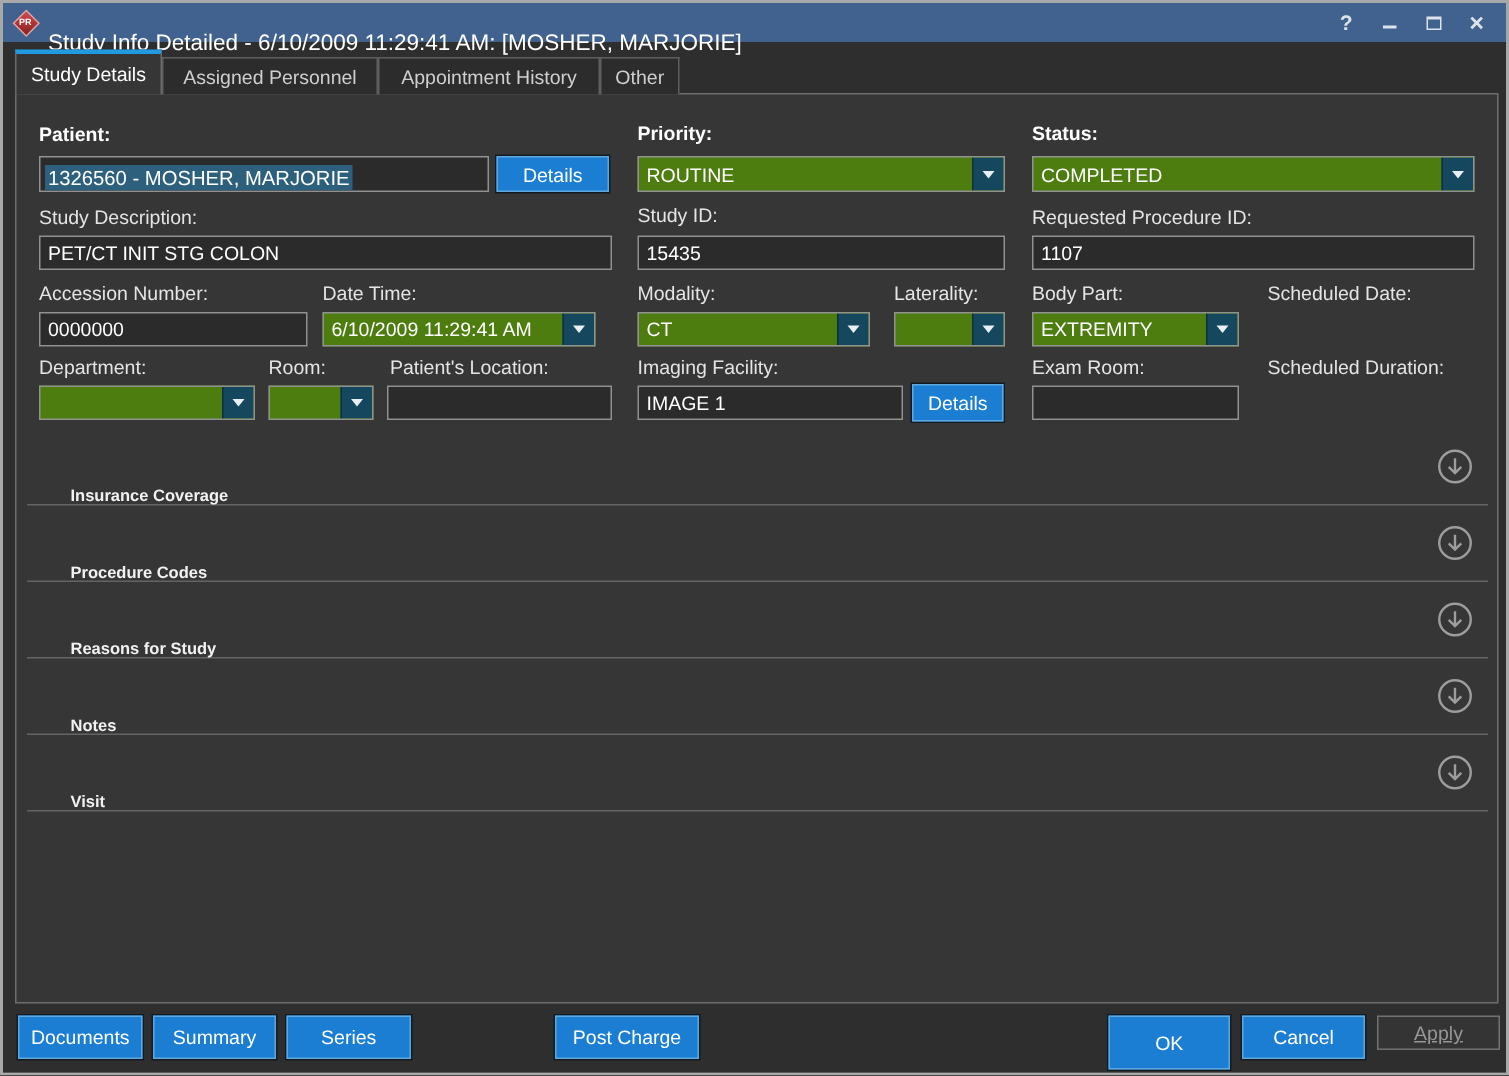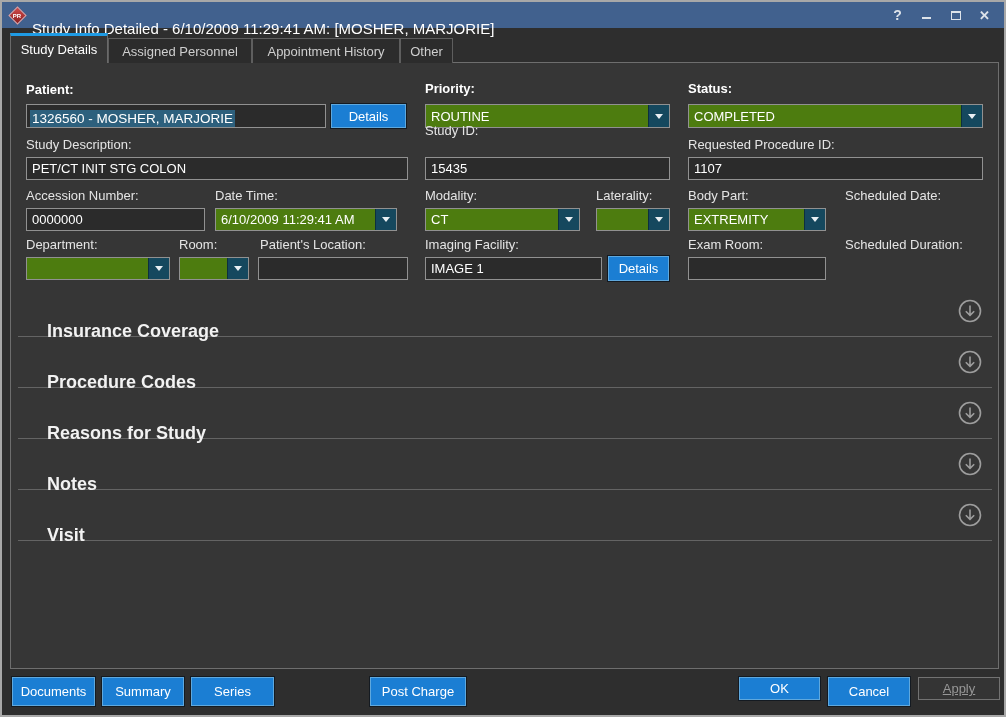--- a/index.html
+++ b/index.html
@@ -78,21 +78,21 @@
     white-space:nowrap; z-index:2; cursor:default;
   }
   .btn.disabled { background:#343434; border-color:#727272; box-shadow:none; color:#969696; }
 
   
   .acc {
     position:absolute; left:16px; width:974px; height:51px;
     border-bottom:1px solid #646464; display:flex; align-items:center;
     justify-content:space-between; padding:0 10px 0 29px; z-index:2;
   }
-  .acc-label { color:#f2f2f2; font-size:18px; font-weight:bold;margin-top:40px; }
+  .acc-label { color:#f2f2f2; font-size:11px; font-weight:bold;margin-top:40px; }
   .acc-icon { width:24px; height:24px; flex:0 0 auto; }
 
   
   .footer { position:absolute; left:0; top:667px; width:100%; height:46px; background:#2e2e2e; }
 </style>
 </head>
 <body>
 
 <div class="window">
 
@@ -143,21 +143,21 @@
   </div>
 
   <div class="combo" style="left:686px; top:102px; width:295px; height:24px;">
     <span class="combo-val">COMPLETED</span>
     <span class="combo-dd">
         <i class="dd-arrow"></i>
       </span>
   </div>
 
   <div class="lbl" style="left:24px; top:135px;">Study Description:</div>
-  <div class="lbl" style="left:423px; top:121px;">Study ID:</div>
+  <div class="lbl" style="left:423px; top:134px;">Study ID:</div>
   <div class="lbl" style="left:686px; top:135px;">Requested Procedure ID:</div>
 
   <input class="txt" style="left: 24px; top: 155px; width: 382px; height: 23px;" value="PET/CT INIT STG COLON">
   <input class="txt" style="left: 423px; top: 155px; width: 245px; height: 23px;" value="15435">
   <input class="txt" style="left: 686px; top: 155px; width: 295px; height: 23px;" value="1107">
 
   <div class="lbl" style="left:24px; top:186px;">Accession Number:</div>
   <div class="lbl" style="left:213px; top:186px;">Date Time:</div>
   <div class="lbl" style="left:423px; top:186px;">Modality:</div>
   <div class="lbl" style="left:594px; top:186px;">Laterality:</div>
@@ -256,17 +256,17 @@
       <circle cx="12" cy="12" r="10.5" fill="none" stroke="#9d9d9d" stroke-width="1.6"></circle>
       <path d="M12 6.5 V16 M7.8 12.2 L12 16.4 L16.2 12.2" fill="none" stroke="#9d9d9d" stroke-width="1.6"></path>
     </svg>
   </div>
 
   <div class="footer"></div>
   <div class="btn" style="left:10px;  top:675px; width:83px; height:29px;">Documents</div>
   <div class="btn" style="left:100px; top:675px; width:82px; height:29px;">Summary</div>
   <div class="btn" style="left:189px; top:675px; width:83px; height:29px;">Series</div>
   <div class="btn" style="left:368px; top:675px; width:96px; height:29px;">Post Charge</div>
-  <div class="btn" style="left:737px; top:675px; width:81px; height:23px;text-align:center;">OK</div>
+  <div class="btn" style="left:737px; top:675px; width:81px; height:36px;text-align:center;">OK</div>
   <div class="btn" style="left:826px; top:675px; width:82px; height:29px;">Cancel</div>
   <div class="btn disabled" style="left:916px; top:675px; width:82px; height:23px;text-decoration:underline;">Apply</div>
 
 </div>
 
 </body></html>

